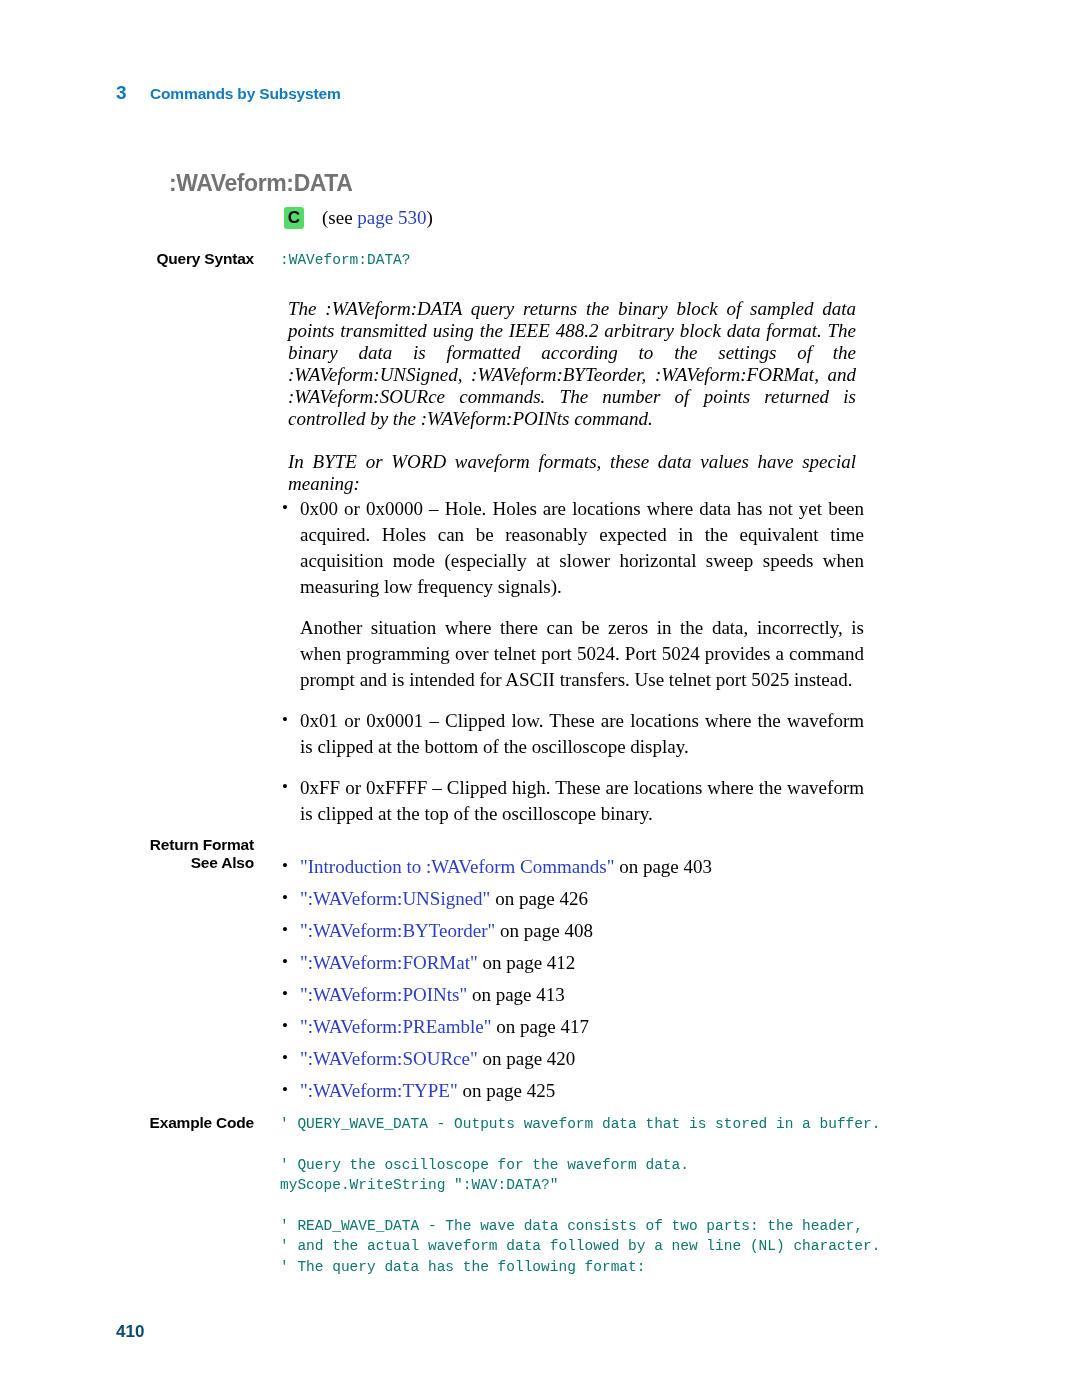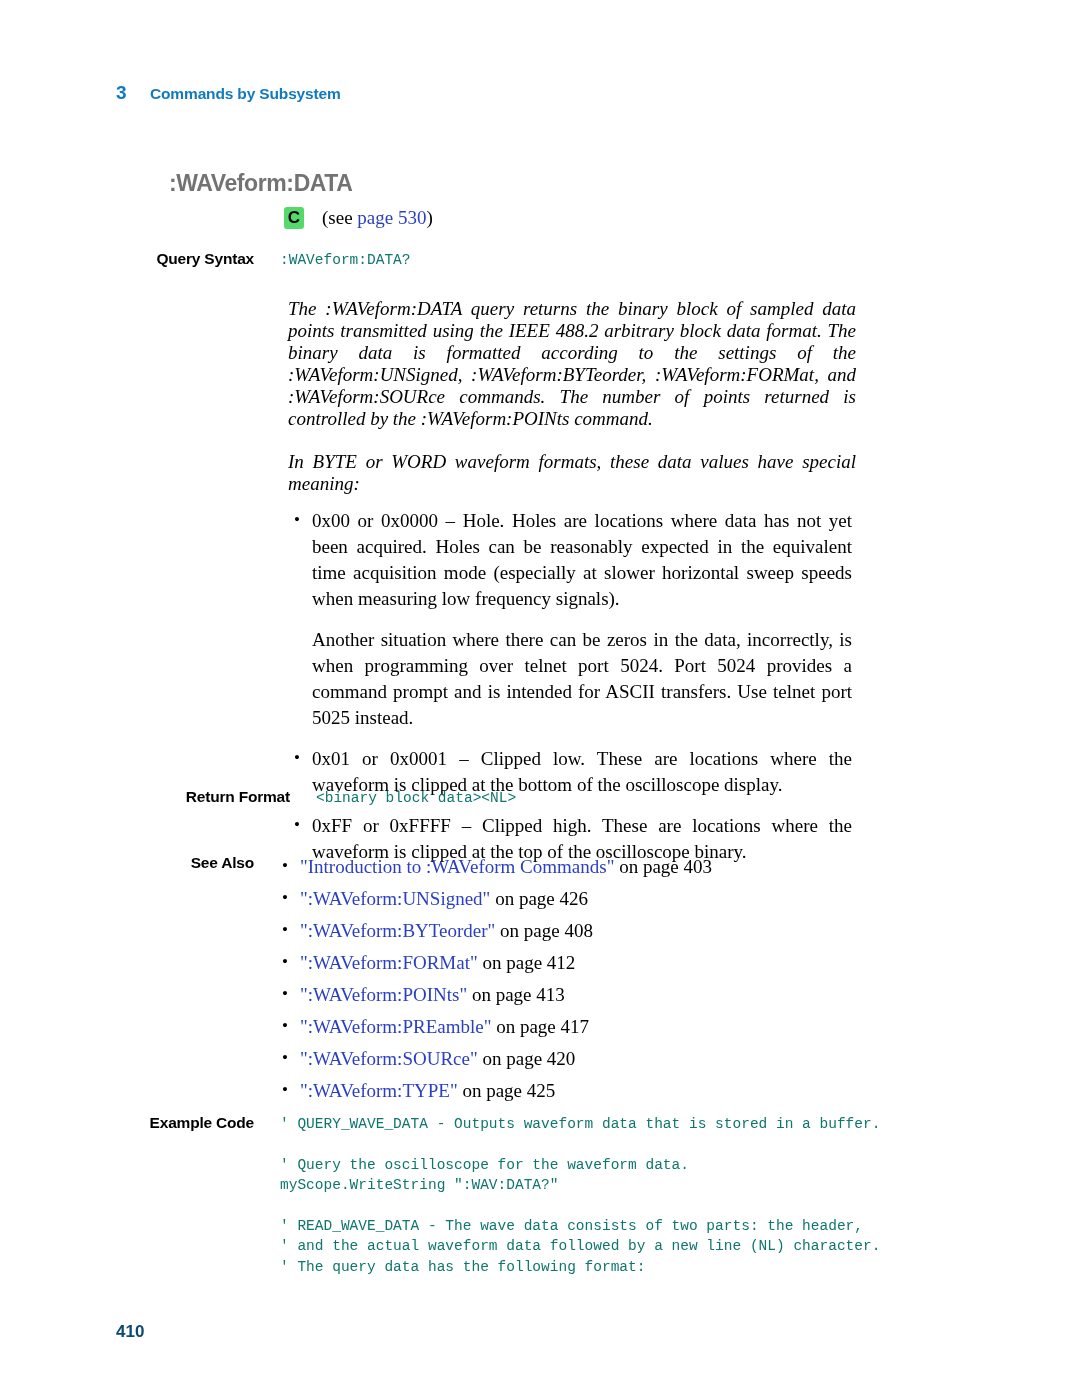--- a/index.html
+++ b/index.html
@@ -116,21 +116,21 @@
     font-size: 19px;
     line-height: 22px;
     text-align: justify;
     margin: 8px;
     font-style: italic;
   }
 
   
   ul.bullets {
     list-style: none;
-    margin: 12px;
+    margin: 0;
     padding: 0;
   }
   ul.bullets > li {
     position: relative;
     padding-left: 20px;
     font-size: 19px;
     line-height: 26px;
     text-align: justify;
     margin-bottom: 15px;
   }
@@ -239,26 +239,23 @@
           <span>0x00 or 0x0000 – Hole. Holes are locations where data has not yet been acquired. Holes can be reasonably expected in the equivalent time acquisition mode (especially at slower horizontal sweep speeds when measuring low frequency signals).</span>
           <span class="sub-para">Another situation where there can be zeros in the data, incorrectly, is when programming over telnet port 5024. Port 5024 provides a command prompt and is intended for ASCII transfers. Use telnet port 5025 instead.</span>
         </li>
         <li>0x01 or 0x0001 – Clipped low. These are locations where the waveform is clipped at the bottom of the oscilloscope display.</li>
         <li>0xFF or 0xFFFF – Clipped high. These are locations where the waveform is clipped at the top of the oscilloscope binary.</li>
       </ul>
     </div>
   </div>
 </div>
 
-<div class="block" style="top:788px;padding-left:36px;">
+<div class="block" style="top:836px;">
   <div class="row">
     <div class="label-col">Return Format</div>
-    <div class="content-col">
-      <div class="mono">&lt;binary block data&gt;&lt;NL&gt;</div>
-    </div>
   </div>
 </div>
 
 <div class="block" style="top:854px;">
   <div class="row">
     <div class="label-col">See Also</div>
     <div class="content-col" style="width:760px;">
       <ul class="seealso">
         <li><a class="xref" href="#">"Introduction to :WAVeform Commands"</a><span> on page  403</span></li>
         <li><a class="xref" href="#">":WAVeform:UNSigned"</a><span> on page  426</span></li>

